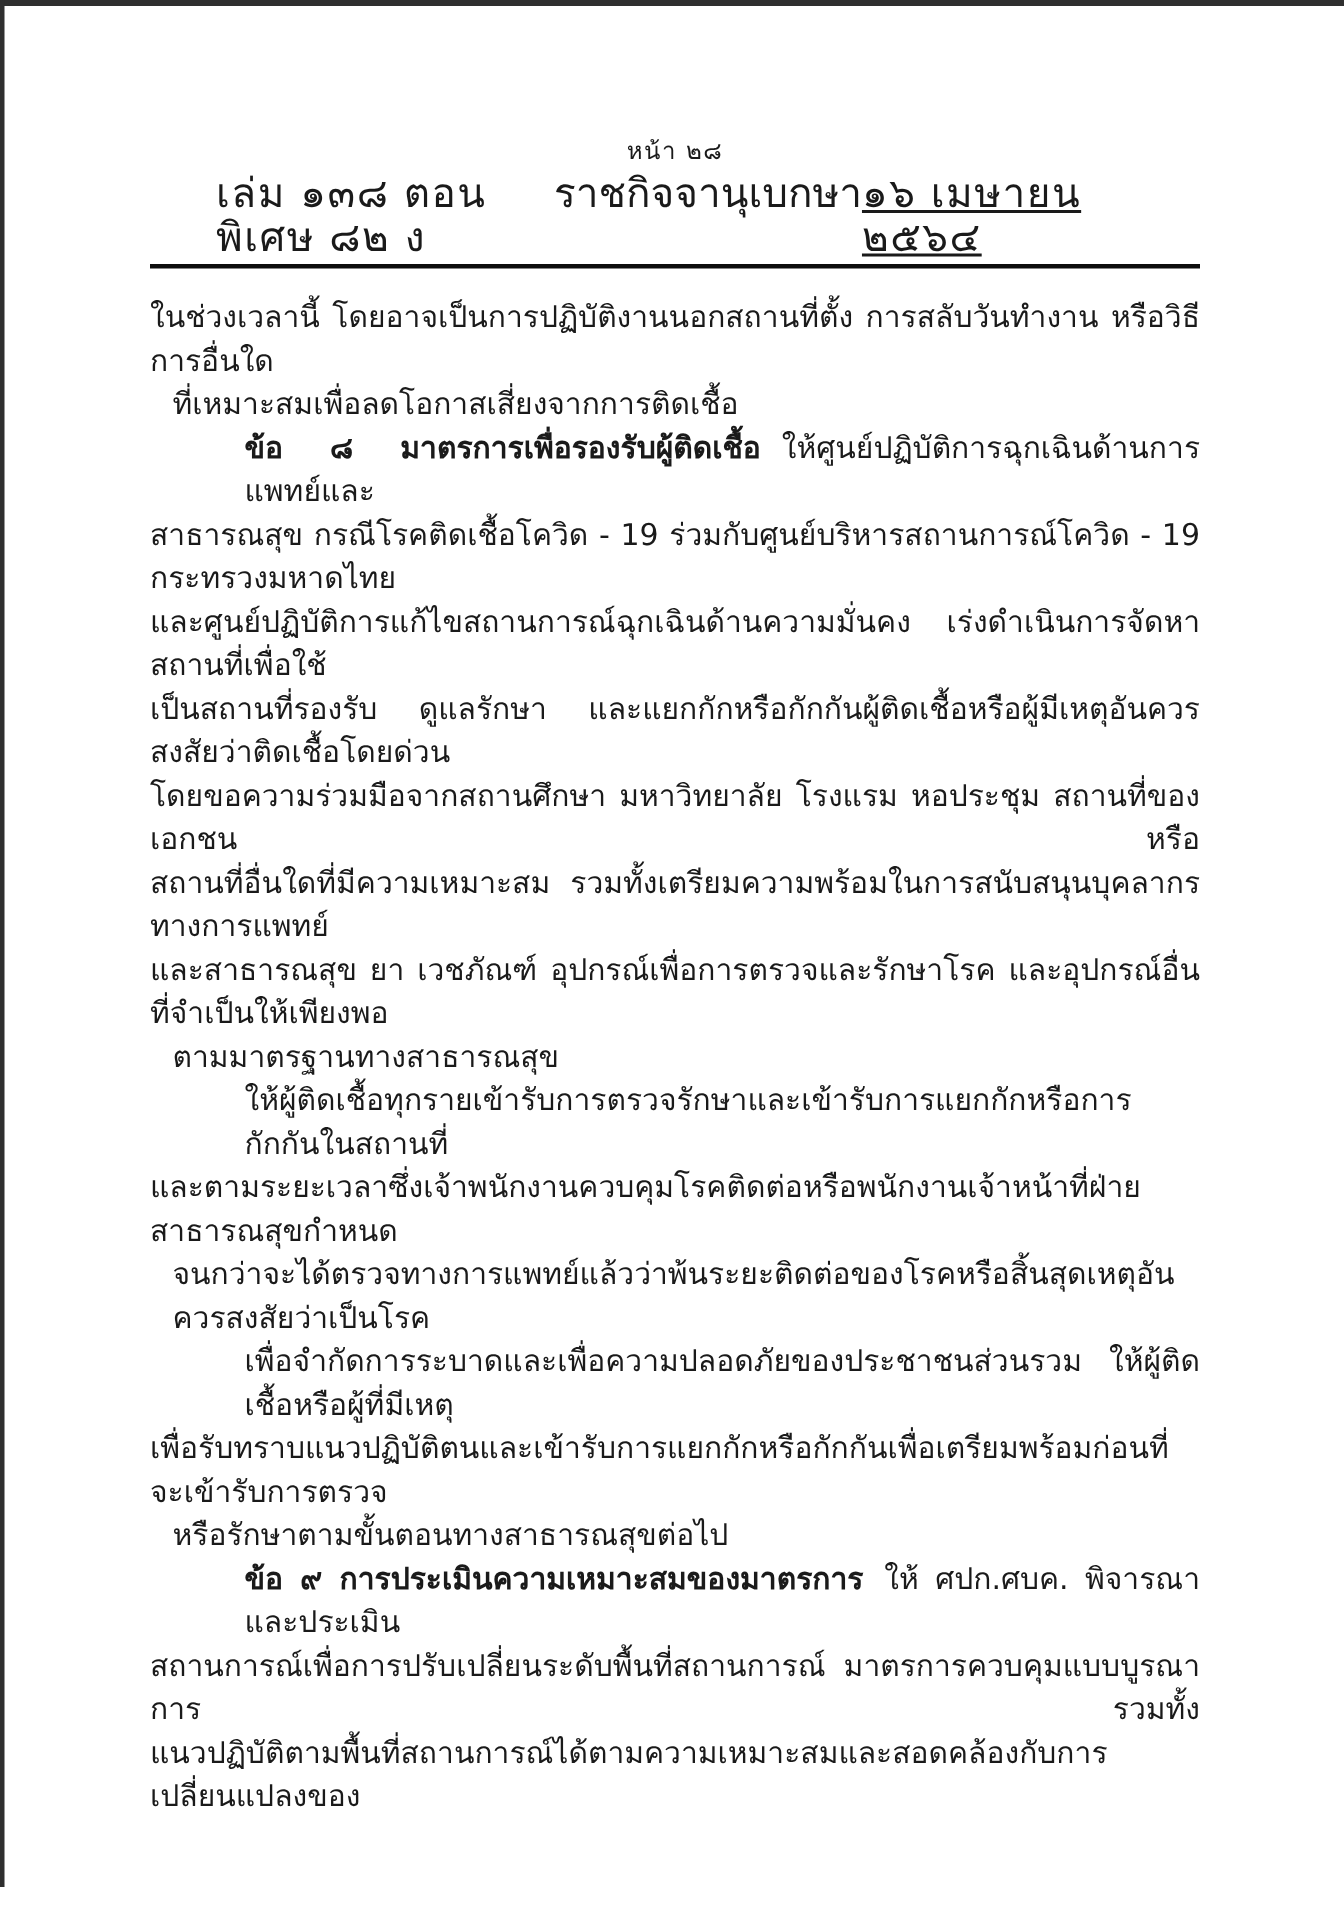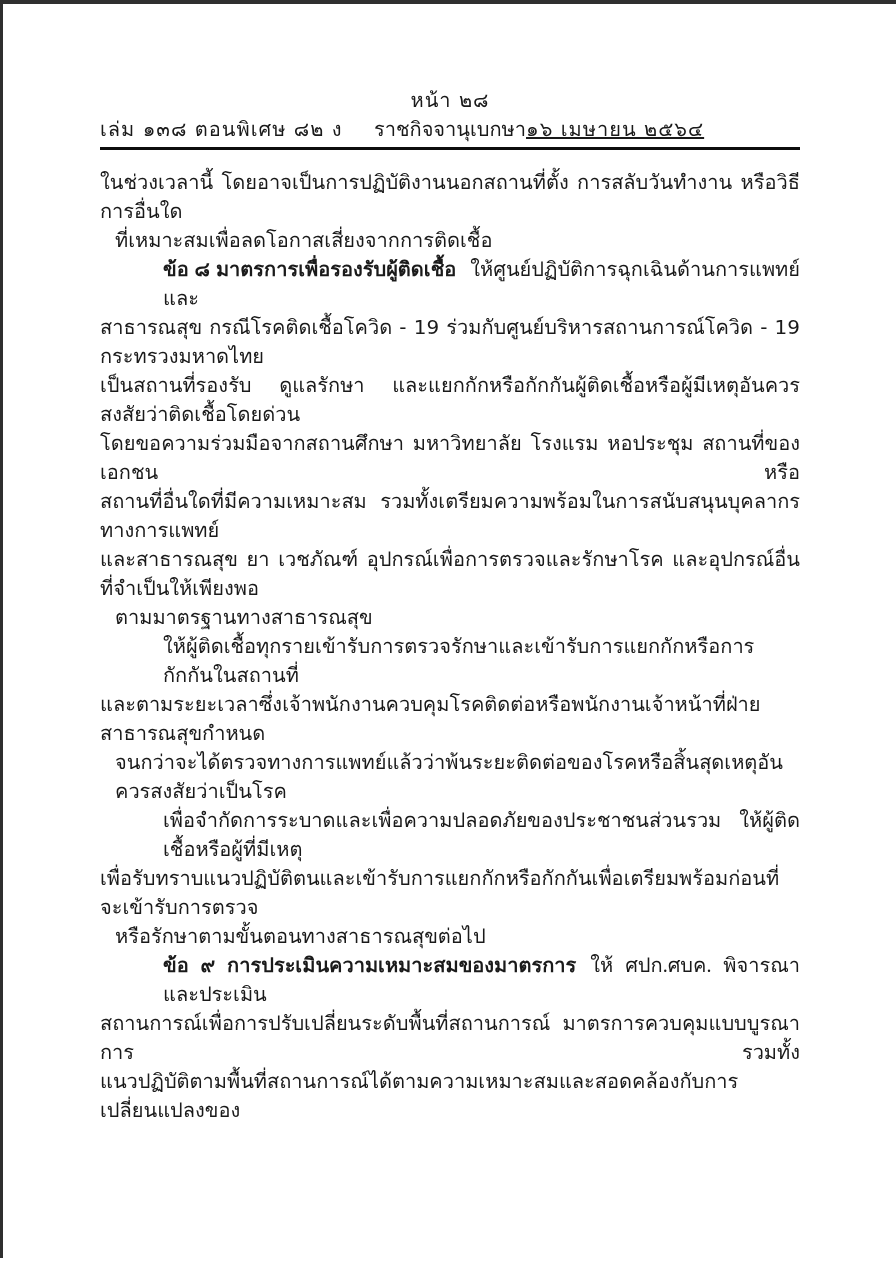--- a/index.html
+++ b/index.html
@@ -18,49 +18,49 @@
   .edge-left {
     position: absolute; top: 0; left: 0; bottom: 12px; width: 3px;
     background: #2f2f2f;
   }
   .content {
     position: absolute; left: 100px; top: 0; width: 700px;
   }
   .page-num {
     margin-top: 86px;
     text-align: center;
-    font-size: 20px; line-height: 29px;
+    font-size: 16px; line-height: 29px;
     letter-spacing: 1px;
   }
   .header-row {
     display: grid;
     grid-template-columns: 1fr auto 1fr;
     align-items: baseline;
-    font-size: 20px; line-height: 29px;
+    font-size: 27px; line-height: 29px; margin-left: 44px;
   }
   .header-row .vol { text-align: left; letter-spacing: 1px; }
   .header-row .gaz { text-align: center; }
   .header-row .dat { text-align: left; letter-spacing: 1px; text-decoration: underline; }
   .rule {
     height: 3px; background: #0d0d0d; margin-top: 3px;
   }
   .body-text {
     margin-top: 18px;
     font-size: 20px;
   }
   .para { margin: 0; padding: 0; }
   .line {
     line-height: 29px;
     min-height: 29px;
     text-align: justify;
     text-align-last: justify;
     white-space: normal;
   }
   .line.last { text-align-last: left; margin-left: 15px; }
-  .line.ind { padding-left: 63px; font-family: Liberation Serif, serif; }
+  .line.ind { padding-left: 63px; }
   .line b { font-weight: bold; }
   .line .tail { margin-left: 14px; }
 </style>
 </head>
 <body>
 
 <div class="edge-top"></div>
 <div class="edge-left"></div>
 
 <div class="content">
@@ -80,20 +80,21 @@
     <div class="para">
       <div class="line">ในช่วงเวลานี้ โดยอาจเป็นการปฏิบัติงานนอกสถานที่ตั้ง การสลับวันทำงาน หรือวิธีการอื่นใด</div>
       <div class="line last">ที่เหมาะสมเพื่อลดโอกาสเสี่ยงจากการติดเชื้อ</div>
     </div>
 
     <div class="para">
       <div class="line ind">
         <b>ข้อ ๘ มาตรการเพื่อรองรับผู้ติดเชื้อ</b><span class="tail">ให้ศูนย์ปฏิบัติการฉุกเฉินด้านการแพทย์และ</span>
       </div>
       <div class="line">สาธารณสุข กรณีโรคติดเชื้อโควิด - 19 ร่วมกับศูนย์บริหารสถานการณ์โควิด - 19 กระทรวงมหาดไทย</div>
+      <div class="line">และศูนย์ปฏิบัติการแก้ไขสถานการณ์ฉุกเฉินด้านความมั่นคง เร่งดำเนินการจัดหาสถานที่เพื่อใช้</div>
       <div class="line">เป็นสถานที่รองรับ ดูแลรักษา และแยกกักหรือกักกันผู้ติดเชื้อหรือผู้มีเหตุอันควรสงสัยว่าติดเชื้อโดยด่วน</div>
       <div class="line">โดยขอความร่วมมือจากสถานศึกษา มหาวิทยาลัย โรงแรม หอประชุม สถานที่ของเอกชน หรือ</div>
       <div class="line">สถานที่อื่นใดที่มีความเหมาะสม รวมทั้งเตรียมความพร้อมในการสนับสนุนบุคลากรทางการแพทย์</div>
       <div class="line">และสาธารณสุข ยา เวชภัณฑ์ อุปกรณ์เพื่อการตรวจและรักษาโรค และอุปกรณ์อื่นที่จำเป็นให้เพียงพอ</div>
       <div class="line last">ตามมาตรฐานทางสาธารณสุข</div>
     </div>
 
     <div class="para">
       <div class="line ind">ให้ผู้ติดเชื้อทุกรายเข้ารับการตรวจรักษาและเข้ารับการแยกกักหรือการกักกันในสถานที่</div>
       <div class="line">และตามระยะเวลาซึ่งเจ้าพนักงานควบคุมโรคติดต่อหรือพนักงานเจ้าหน้าที่ฝ่ายสาธารณสุขกำหนด</div>

